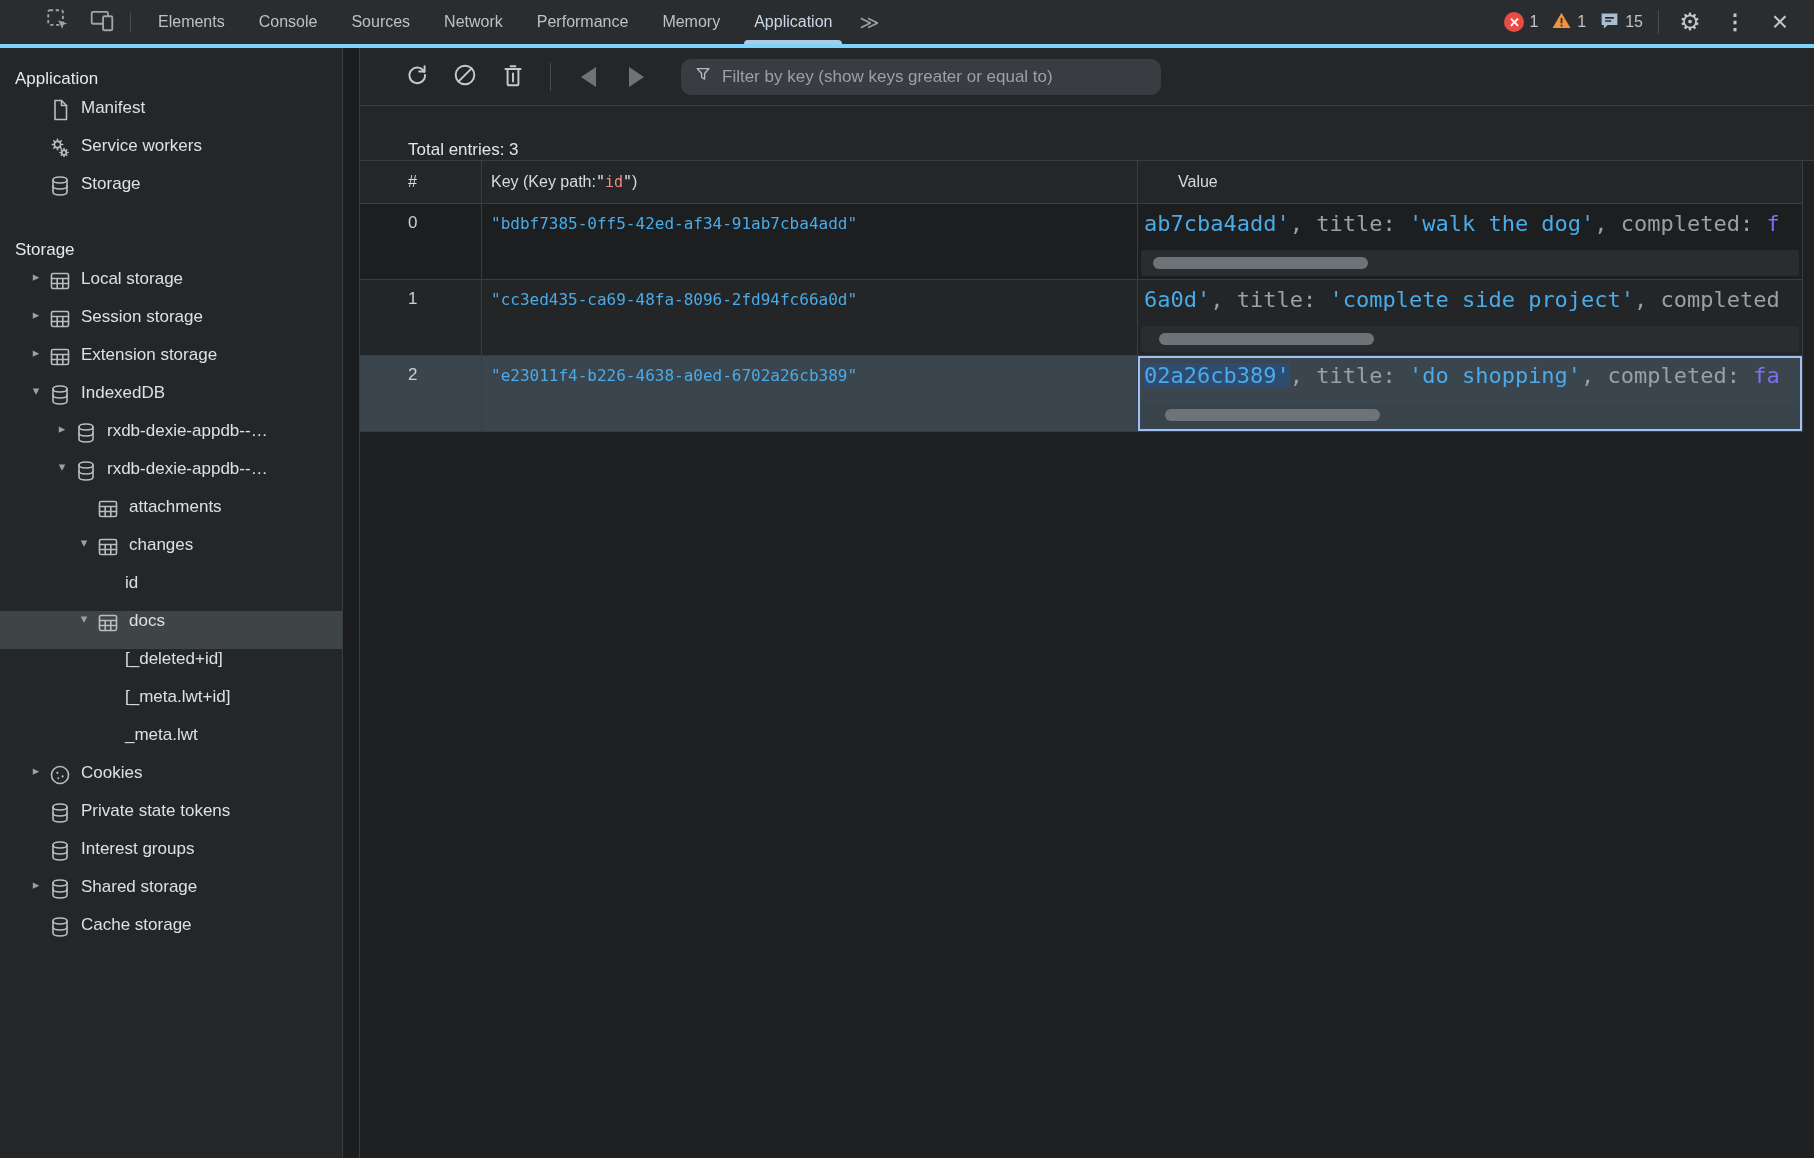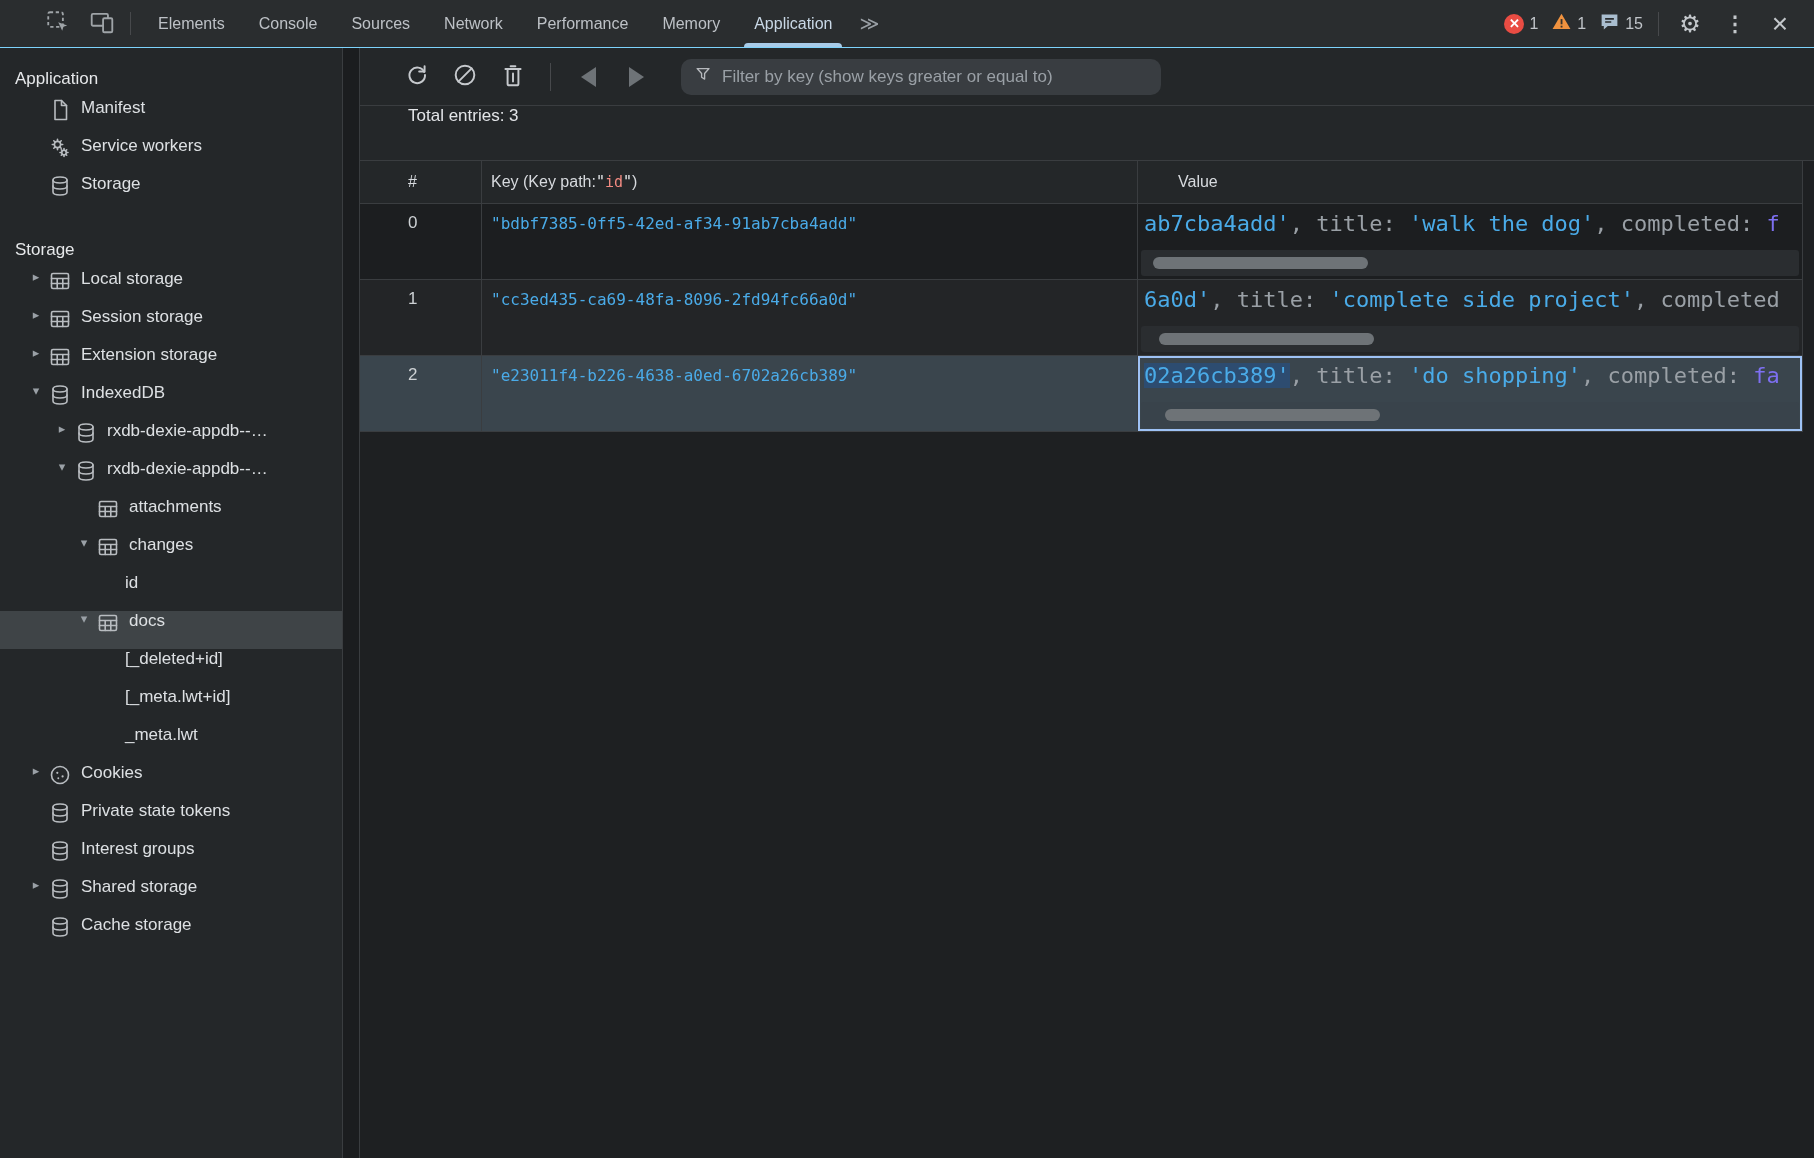--- a/index.html
+++ b/index.html
@@ -1,21 +1,21 @@
 <!DOCTYPE html>
 <html><head>
 <meta charset="utf-8">
 <style>
   * { box-sizing: border-box; margin: 0; padding: 0; }
   html,body { width:1814px; height:1158px; overflow:hidden; }
   body { font-family:"Liberation Sans", sans-serif; background:#1e2022; color:#dde0e3; }
   .devtools { position:relative; width:1814px; height:1158px; display:flex; flex-direction:column; }
 
   
-  .tabbar { flex:0 0 48px; height:48px; background:#2a2d2f; border-bottom:1px solid #7dd3fc;
+  .tabbar { flex:0 0 48px; height:48px; background:#2a2d2f; border-bottom:4px solid #7dd3fc;
             display:flex; align-items:stretch; }
   .tb-left-icons { display:flex; align-items:center; gap:12px; padding-left:42px; }
   .icon-btn { width:32px; height:32px; display:flex; align-items:center; justify-content:center; border-radius:4px; }
   .icon-btn svg { stroke:#9fa4a8; fill:none; stroke-width:1.7; }
   .tb-vdivider { width:1px; background:#47494c; margin:12px 10px 12px 12px; }
   .tabs { display:flex; align-items:stretch; }
   .tab { position:relative; display:flex; align-items:center; padding:0 17px; font-size:16px; color:#bdc1c6; cursor:default; }
   .tab.active { color:#c9d8e6; }
   .tab-underline { display:none; position:absolute; left:7px; right:7px; bottom:0; height:4px;
                    background:#a8cbe8; border-radius:4px 4px 0 0; }
@@ -59,21 +59,21 @@
   .tri-right { width:0; height:0; border-top:10px solid transparent; border-bottom:10px solid transparent; border-left:15px solid #6e7377; }
   .filter-pill { margin-left:14px; width:480px; height:36px; background:#393d41; border-radius:10px;
                  display:flex; align-items:center; padding:0 13px; gap:9px; }
   .filter-pill svg { width:19px; height:19px; stroke:#b6b9bd; fill:none; stroke-width:1.7; stroke-linejoin:round; }
   .filter-input { flex:1; background:transparent; border:none; outline:none; color:#d5d9dd;
                   font-size:17px; font-family:"Liberation Sans", sans-serif; }
   .filter-input::placeholder { color:#9aa0a6; opacity:1; }
 
   
   .summary { flex:0 0 55px; height:55px; background:#242729; border-bottom:1px solid #3a3d40;
-             display:flex; align-items:flex-start; padding-left:48px; font-size:17px; color:#e3e5e8; }
+             display:flex; align-items:flex-end; padding-left:48px; font-size:17px; color:#e3e5e8; }
 
   
   .grid { width:1443px; flex:0 0 auto; }
   .grid-header { display:flex; height:43px; background:#242729; border-bottom:1px solid #3a3d40;
                  border-right:1px solid #3a3d40; font-size:16px; color:#d7dade; }
   .gh-cell { display:flex; align-items:center; }
   .gh-index { width:122px; flex:0 0 122px; border-right:1px solid #3a3d40; padding-left:48px; }
   .gh-key { width:656px; flex:0 0 656px; border-right:1px solid #3a3d40; padding-left:9px; }
   .gh-value { flex:1; padding-left:8px;margin-left:32px; }
   .kh-quote, .kh-keypath { font-family:"DejaVu Sans Mono", monospace; font-size:15px; color:#e8eaed; }

